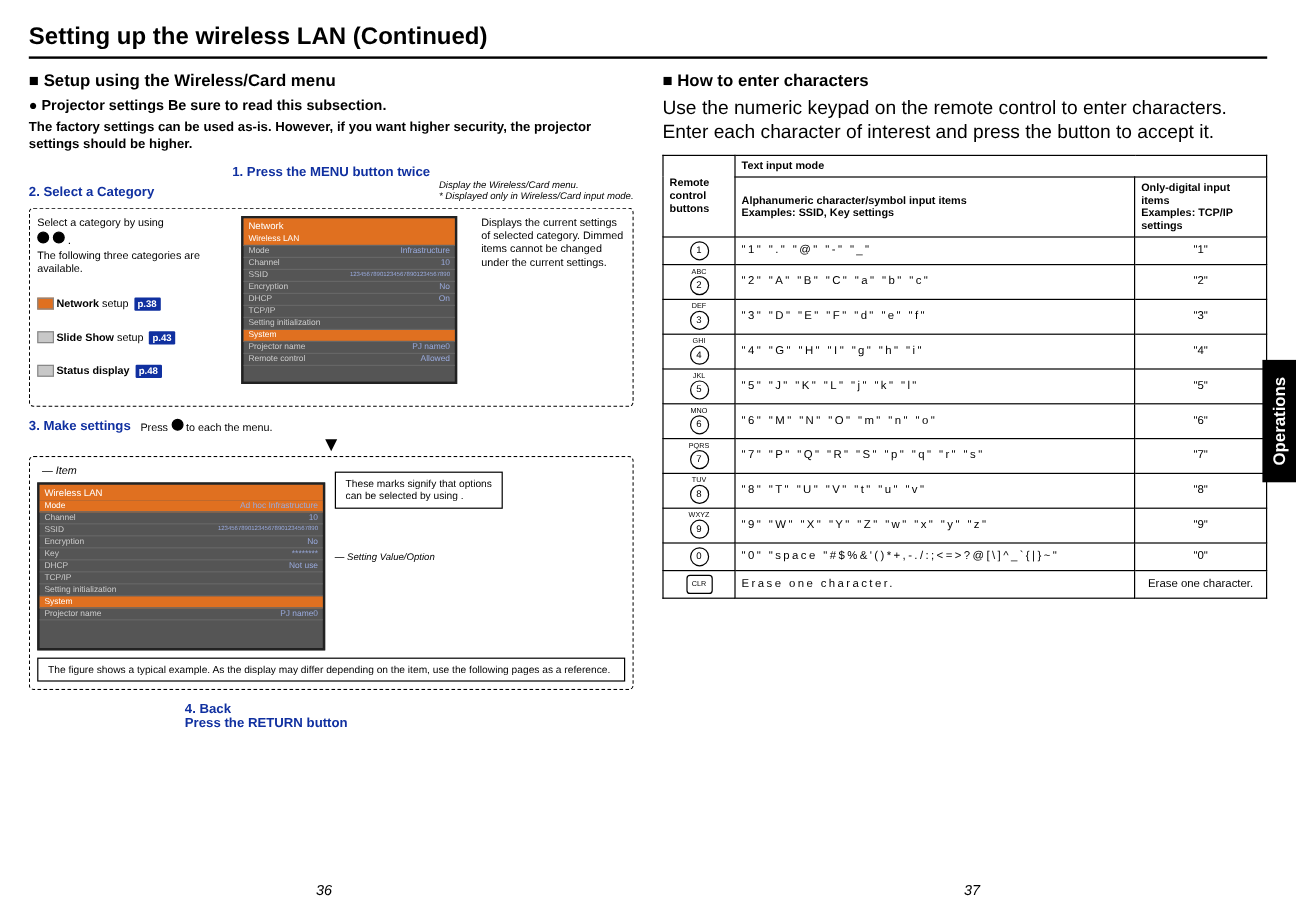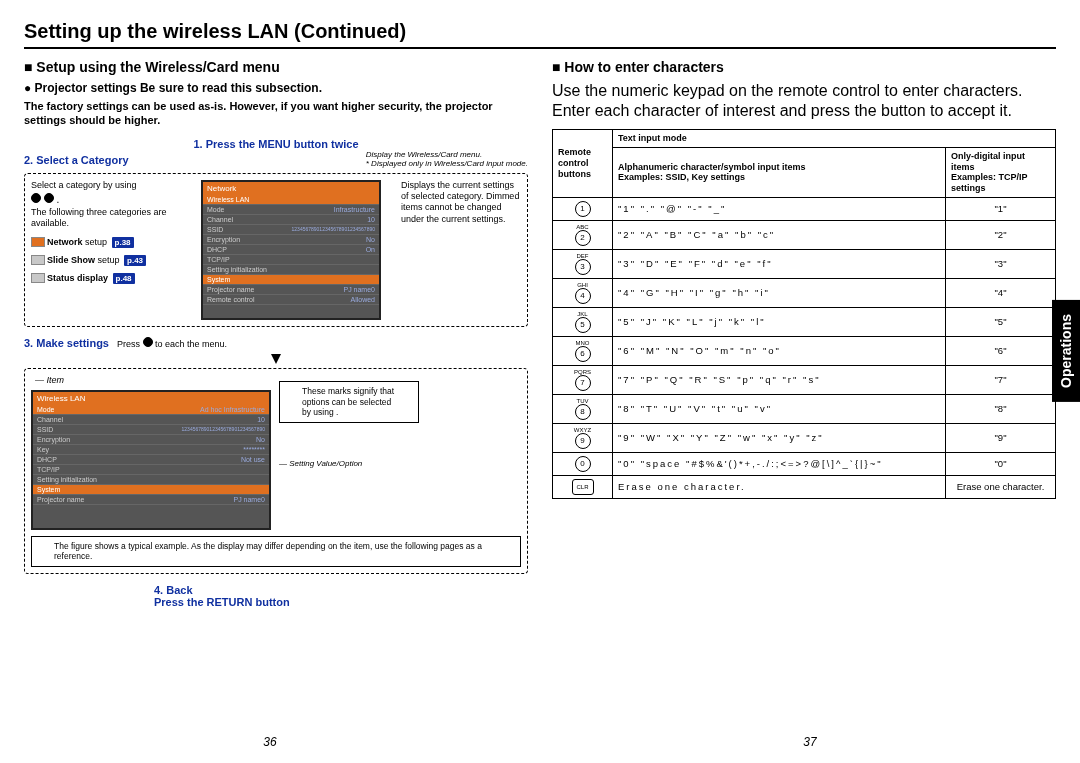--- a/index.html
+++ b/index.html
@@ -66,37 +66,37 @@
   }
   .cat-icon {
     display: inline-block;
     width: 14px; height: 10px;
     border: 1px solid #888;
     vertical-align: middle;
     margin-right: 2px;
   }
   .cat-icon.orange { background: #e07020; }
   .cat-icon.gray { background: #c8c8c8; }
-  .cat-row { margin: 7px 0; font-size: 9px; font-weight: bold; }
+  .cat-row { margin: 17px 0; font-size: 9px; font-weight: bold; }
   .cat-row span.normal { font-weight: normal; }
   .screenshot-box {
     width: 180px; height: 140px;
     background: #555;
     border: 2px solid #222;
     position: relative;
     margin: 0 auto;
   }
   .screenshot-box.small2 { width: 240px; height: 140px; }
   .sb-header { background: #e07020; color: #fff; font-size: 8px; padding: 2px 4px; }
   .sb-row { color: #ccc; font-size: 7px; padding: 1px 4px; border-bottom: 1px solid #666; display:flex; justify-content:space-between;}
   .sb-row .v { color: #9ad; }
   .sb-highlight { background: #e07020; color:#fff; }
   .note-box {
     border: 1px solid #000;
-    padding: 4px 22px;
+    padding: 4px 8px;
     font-size: 8.5px;
     line-height: 1.25;
     margin-top: 6px;
   }
   .flex-inline { display: flex; align-items: flex-start; gap: 8px; }
   .arrow-down {
     width: 0; height: 0;
     border-left: 5px solid transparent;
     border-right: 5px solid transparent;
     border-top: 10px solid #000;

